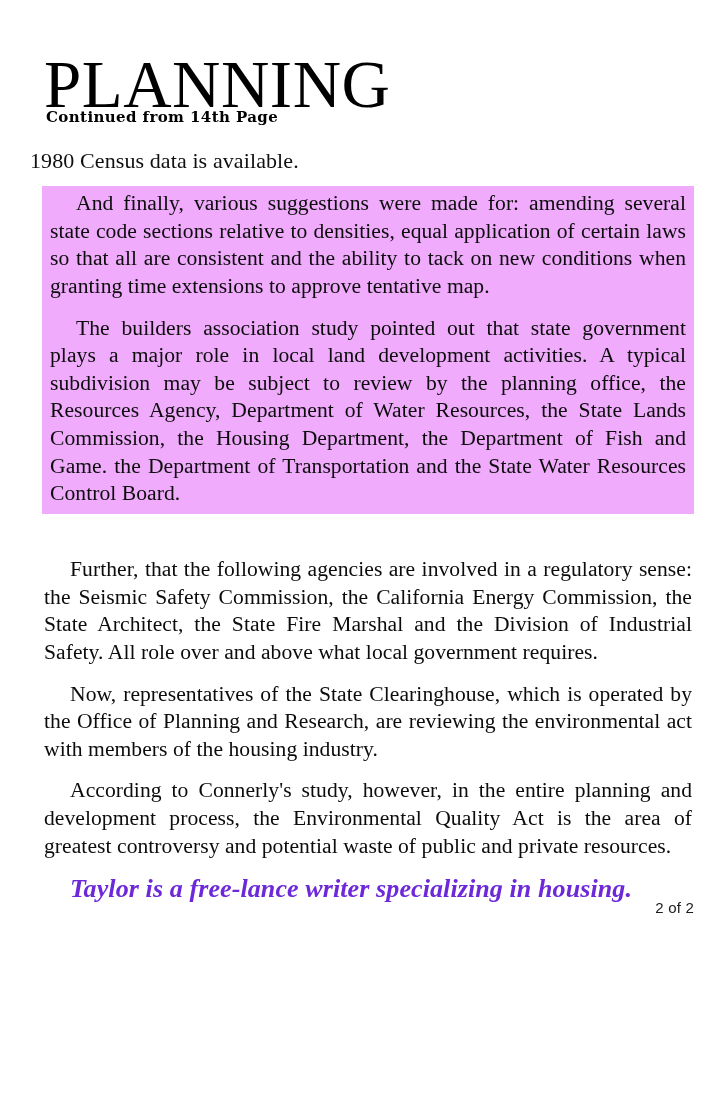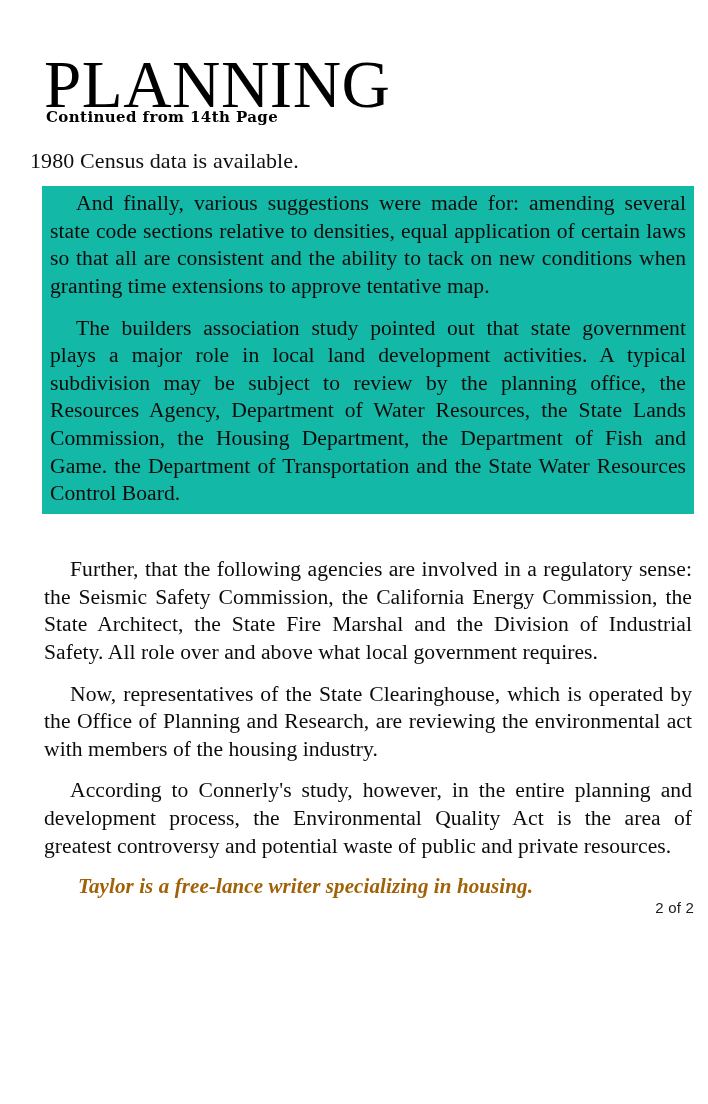--- a/index.html
+++ b/index.html
@@ -88,27 +88,27 @@
     font-size: 20px;
     font-weight: 700;
     letter-spacing: 0.2px;
     margin: 0 0 4px 0;
     text-indent: 26px;
     color: #000;
   }
 
   .byline {
     font-family: "Liberation Serif", "DejaVu Serif", serif;
-    font-size: 21px;
+    font-size: 26px;
     font-weight: 700;
     font-style: italic;
     letter-spacing: 0.1px;
     text-indent: 26px;
-    margin: 8px;
-    color: #a16207;
+    margin: 0;
+    color: #6d28d9;
   }
 
   .pagefoot {
     position: absolute;
     right: 14px;
     bottom: 8px;
     font-family: Liberation Sans, sans-serif;
     font-size: 15px;
     font-weight: 400;
     color: #1b1b1b;
@@ -123,21 +123,21 @@
 <body>
 
 <div class="page">
 
   <h1 class="headline">PLANNING</h1>
 
   <div class="kicker">Continued from 14th Page</div>
 
   <div class="lead-line">1980 Census data is available.</div>
 
-  <div id="hl-section" class="hl" style="background: #14b8a6; padding: 4px 2px 6px; box-sizing: border-box;">
+  <div id="hl-section" class="hl" style="background: #f0abfc; padding: 4px 2px 6px; box-sizing: border-box;">
     <p class="body">And finally, various suggestions were made for: amending several state code sections relative to densities, equal application of certain laws so that all are consistent and the ability to tack on new conditions when granting time extensions to approve tentative map.</p>
     <p class="body" style="margin-bottom: 0px;">The builders association study pointed out that state government plays a major role in local land development activities. A typical subdivision may be subject to review by the planning office, the Resources Agency, Department of Water Resources, the State Lands Commission, the Housing Department, the Department of Fish and Game. the Department of Transportation and the State Water Resources Control Board.</p>
   </div>
 
   <div id="post-section">
 
     <p class="body">Further, that the following agencies are involved in a regulatory sense: the Seismic Safety Commission, the California Energy Commission, the State Architect, the State Fire Marshal and the Division of Industrial Safety. All role over and above what local government requires.</p>
 
     <p class="body">Now, representatives of the State Clearinghouse, which is operated by the Office of Planning and Research, are reviewing the environmental act with members of the housing industry.</p>
 

